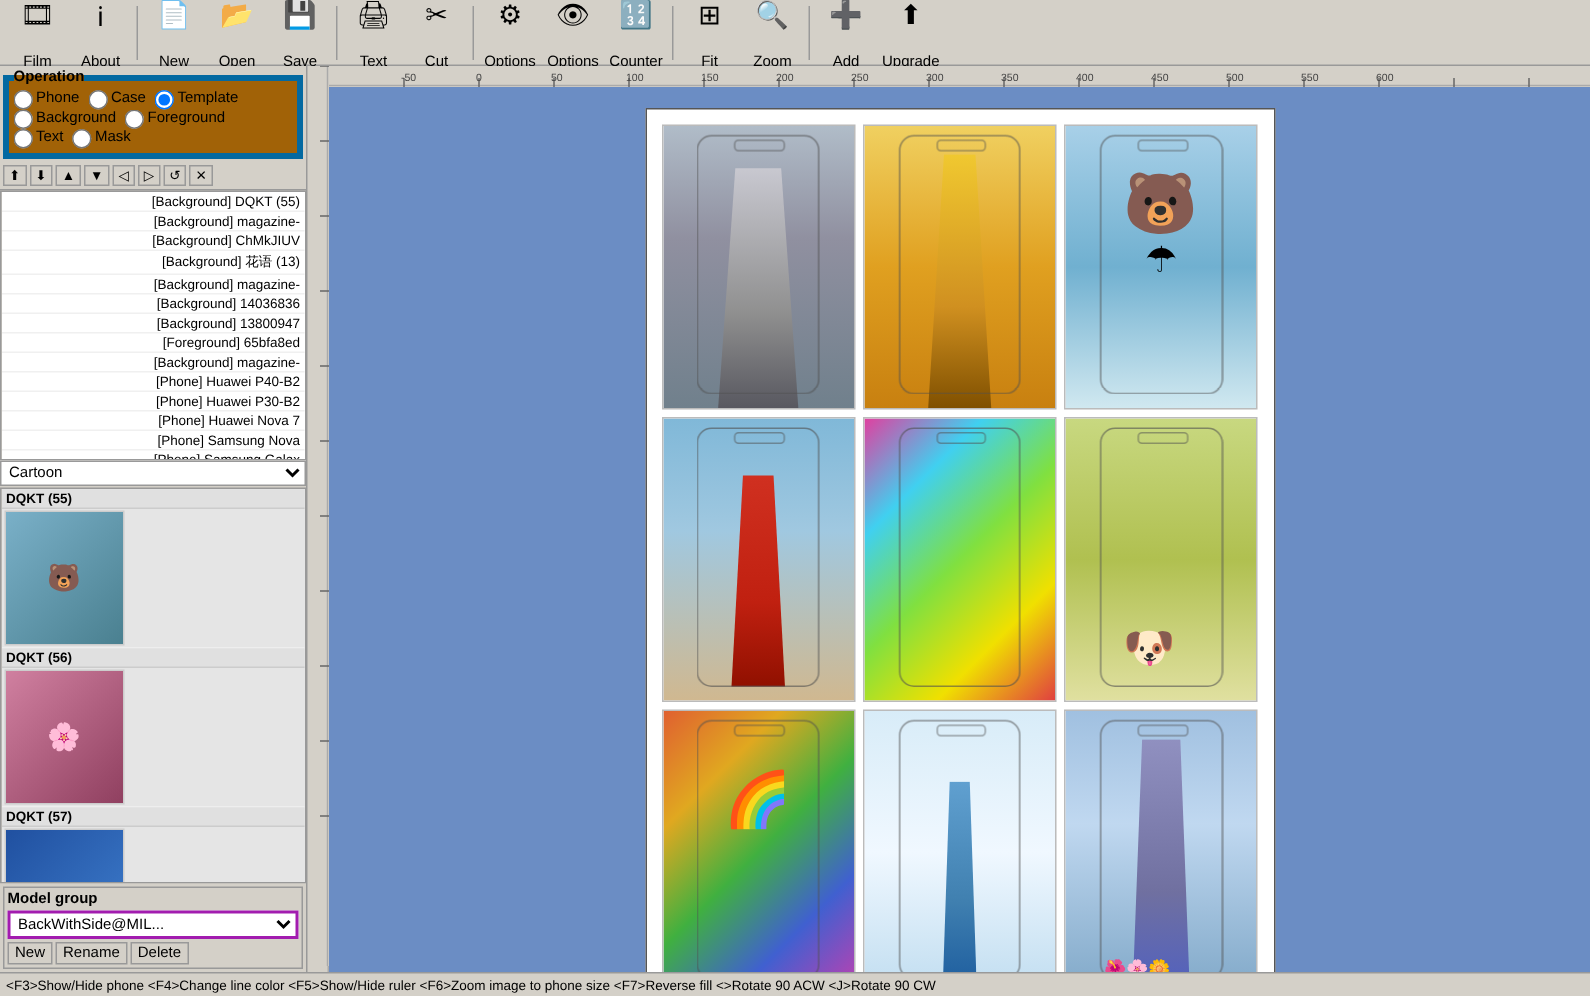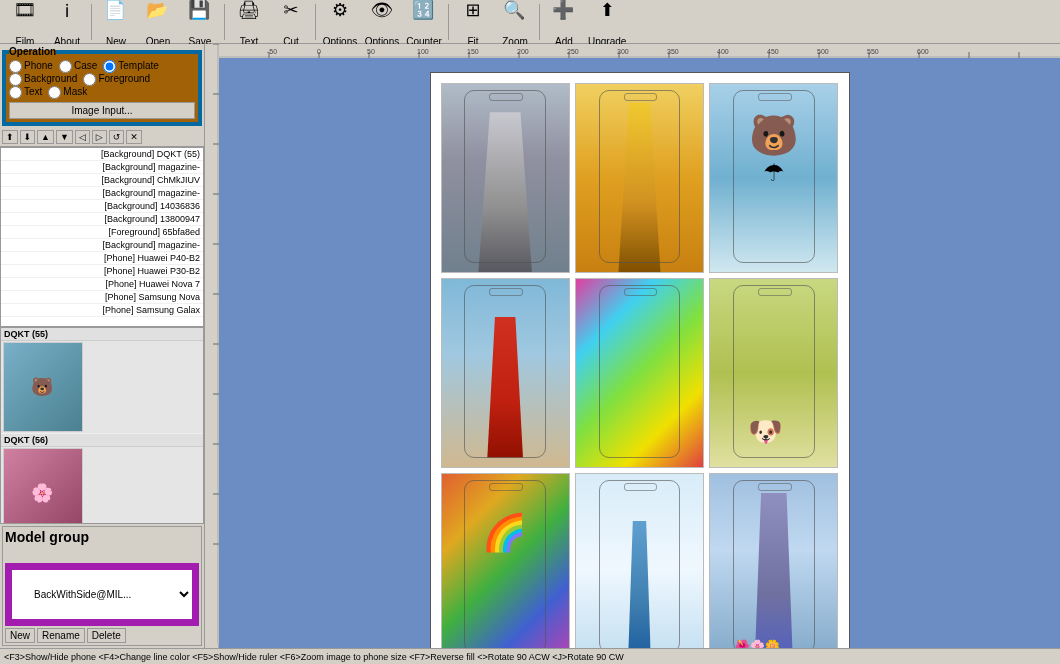--- a/index.html
+++ b/index.html
@@ -81,23 +81,23 @@
     }
     .layer-tool-btn {
       font-size: 9px; padding: 1px 3px; background: #d4d0c8;
       border: 1px solid #999; cursor: pointer; margin: 1px;
     }
 
     
     #model-group-panel {
       border: 1px solid #999; margin: 2px; padding: 2px; background: #d4d0c8;
     }
-    #model-group-panel .panel-title { font-size: 14px; font-weight: bold; margin-bottom: 18px; }
+    #model-group-panel .panel-title { font-size: 10px; font-weight: bold; margin-bottom: 2px; }
     #model-group-select {
-      width: 100%; font-size: 10px; border: 7px solid #a21caf; background: white; padding: 18px;
+      width: 100%; font-size: 10px; border: 2px solid #a21caf; background: white; padding: 1px;
     }
     .model-group-btns { display: flex; gap: 2px; margin-top: 2px; }
     .model-group-btn {
       font-size: 10px; padding: 1px 4px; background: #d4d0c8;
       border: 1px solid #999; cursor: pointer;
     }
 
     
     #canvas-area {
       flex: 1; background: #6b8dc4; overflow: auto; position: relative;
@@ -272,52 +272,57 @@
       <div class="radio-row">
         <label>
           <input type="radio" name="operation" value="text" style="">
           <span>Text</span>
         </label>
         <label>
           <input type="radio" name="operation" value="mask" style="">
           <span>Mask</span>
         </label>
       </div>
-      <button id="image-input-btn">Image Input...</button>
     </fieldset>
 
     <div id="layer-toolbar">
       <button class="layer-tool-btn">⬆</button>
       <button class="layer-tool-btn">⬇</button>
       <button class="layer-tool-btn">▲</button>
       <button class="layer-tool-btn">▼</button>
       <button class="layer-tool-btn">◁</button>
       <button class="layer-tool-btn">▷</button>
       <button class="layer-tool-btn">↺</button>
       <button class="layer-tool-btn">✕</button>
     </div>
 
     <div id="layer-list">
       <div class="layer-item">[Background] DQKT (55)</div>
       <div class="layer-item">[Background] magazine-</div>
       <div class="layer-item">[Background] ChMkJIUV</div>
+      <div class="layer-item">[Background] 花语 (13)</div>
       <div class="layer-item">[Background] magazine-</div>
       <div class="layer-item">[Background] 14036836</div>
       <div class="layer-item">[Background] 13800947</div>
       <div class="layer-item">[Foreground] 65bfa8ed</div>
       <div class="layer-item">[Background] magazine-</div>
       <div class="layer-item">[Phone] Huawei P40-B2</div>
       <div class="layer-item">[Phone] Huawei P30-B2</div>
       <div class="layer-item">[Phone] Huawei Nova 7</div>
       <div class="layer-item">[Phone] Samsung Nova</div>
       <div class="layer-item">[Phone] Samsung Galax</div>
 
     </div>
 
     <div id="thumb-list-container">
+      <select id="category-dropdown">
+        <option>Cartoon</option>
+        <option>Animals</option>
+        <option>Abstract</option>
+      </select>
       <div id="thumb-list">
 
         <div class="thumb-section-label">DQKT (55)</div>
         <div class="thumb-item">
           <div class="thumb-img-placeholder" style="background: linear-gradient(135deg, #7ab0c8, #4a8090);">
             <div style="color:white;font-size:18px;">🐻</div>
           </div>
         </div>
 
         <div class="thumb-section-label">DQKT (56)</div>

